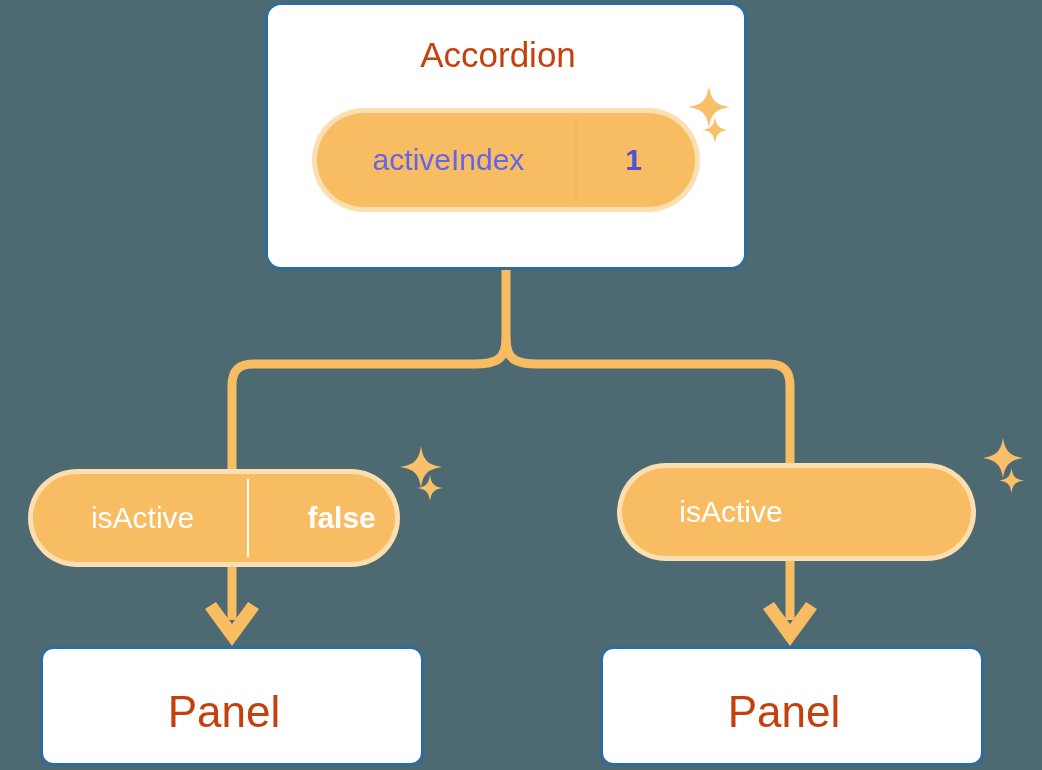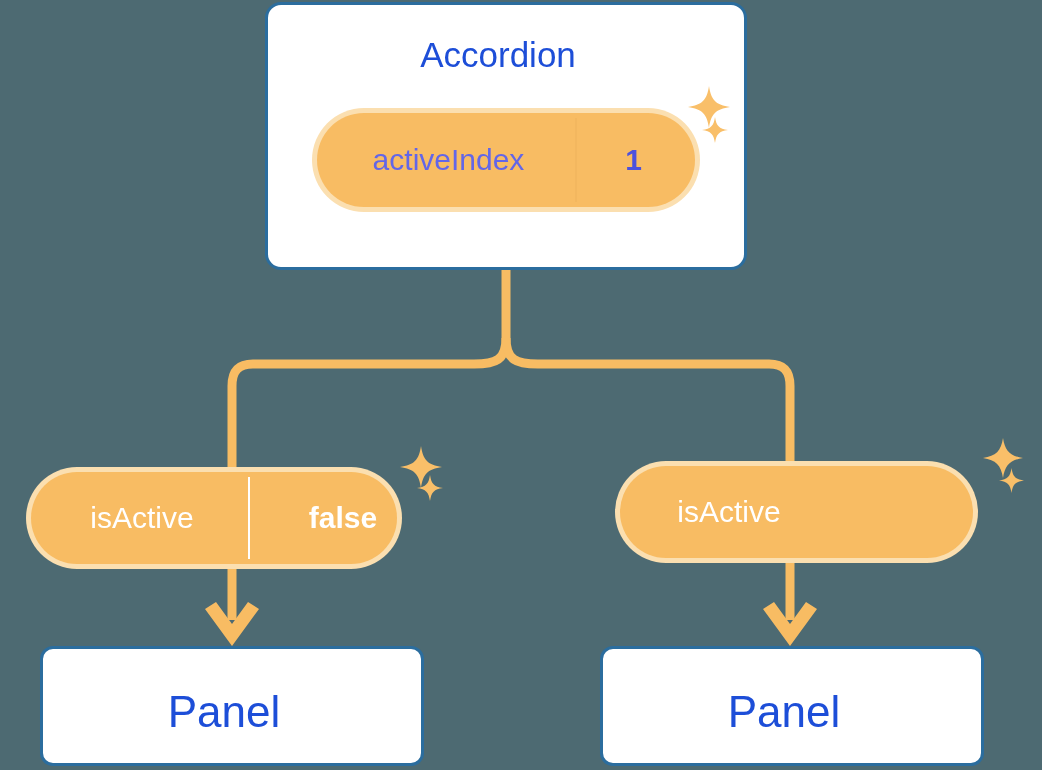--- a/index.html
+++ b/index.html
@@ -34,21 +34,21 @@
     background: #ffffff;
     border: 3px solid #2b6d9e;
     border-radius: 14px;
     z-index: 3;
   }
   .card-title {
     position: absolute;
     left: 0;
     right: 16px;
     text-align: center;
-    color: #1d4ed8;
+    color: #c2410c;
     white-space: nowrap;
   }
 
   #accordion-card {
     left: 265px;
     top: 2px;
     width: 482px;
     height: 268px;
     border-radius: 16px;
   }
@@ -110,21 +110,21 @@
   .pill.light {
     background: #ffffff;
   }
   .pill.light .pill-key { color: #6366e8; }
   .pill.light .pill-val { color: #4d51dd; font-weight: bold; }
   .pill.light .pill-val { border-left: 2px solid #f3b75f; }
 
   
   .pill.solid {
     background: #0f172a;
-    border: 3px solid #0f172a;
+    border: 5px solid #0f172a;
   }
   .pill.solid .pill-key { color: #ffffff; }
   .pill.solid .pill-val { color: #ffffff; font-weight: bold; }
   .pill.solid .pill-val { border-left: 2px solid #ffffff; padding-left: 44px; }
 
   #pill-root {
     left: 322px;
     top: 118px;
     width: 368px;
     height: 84px;

